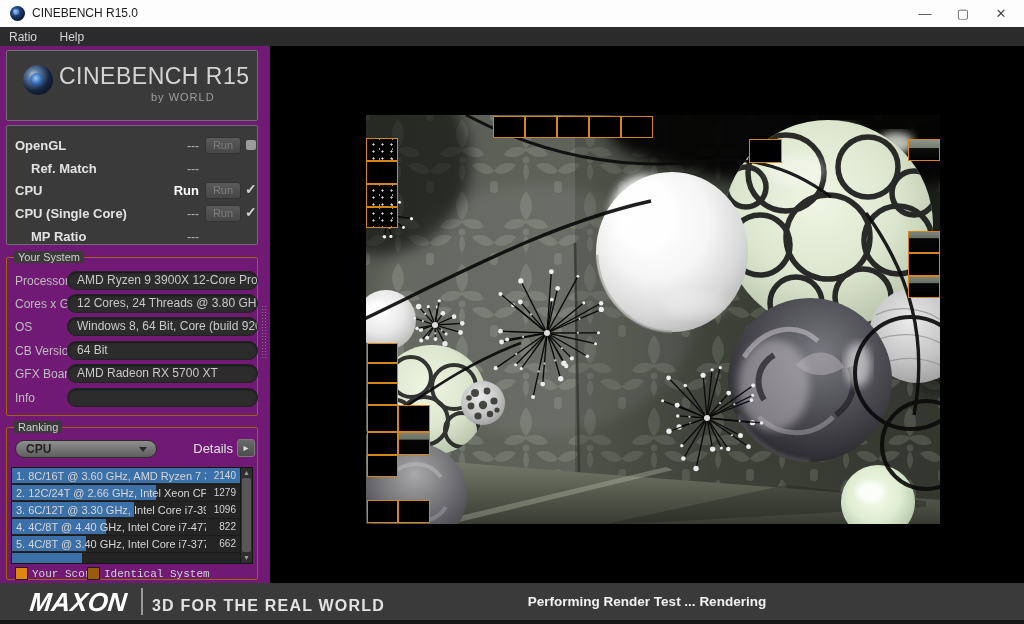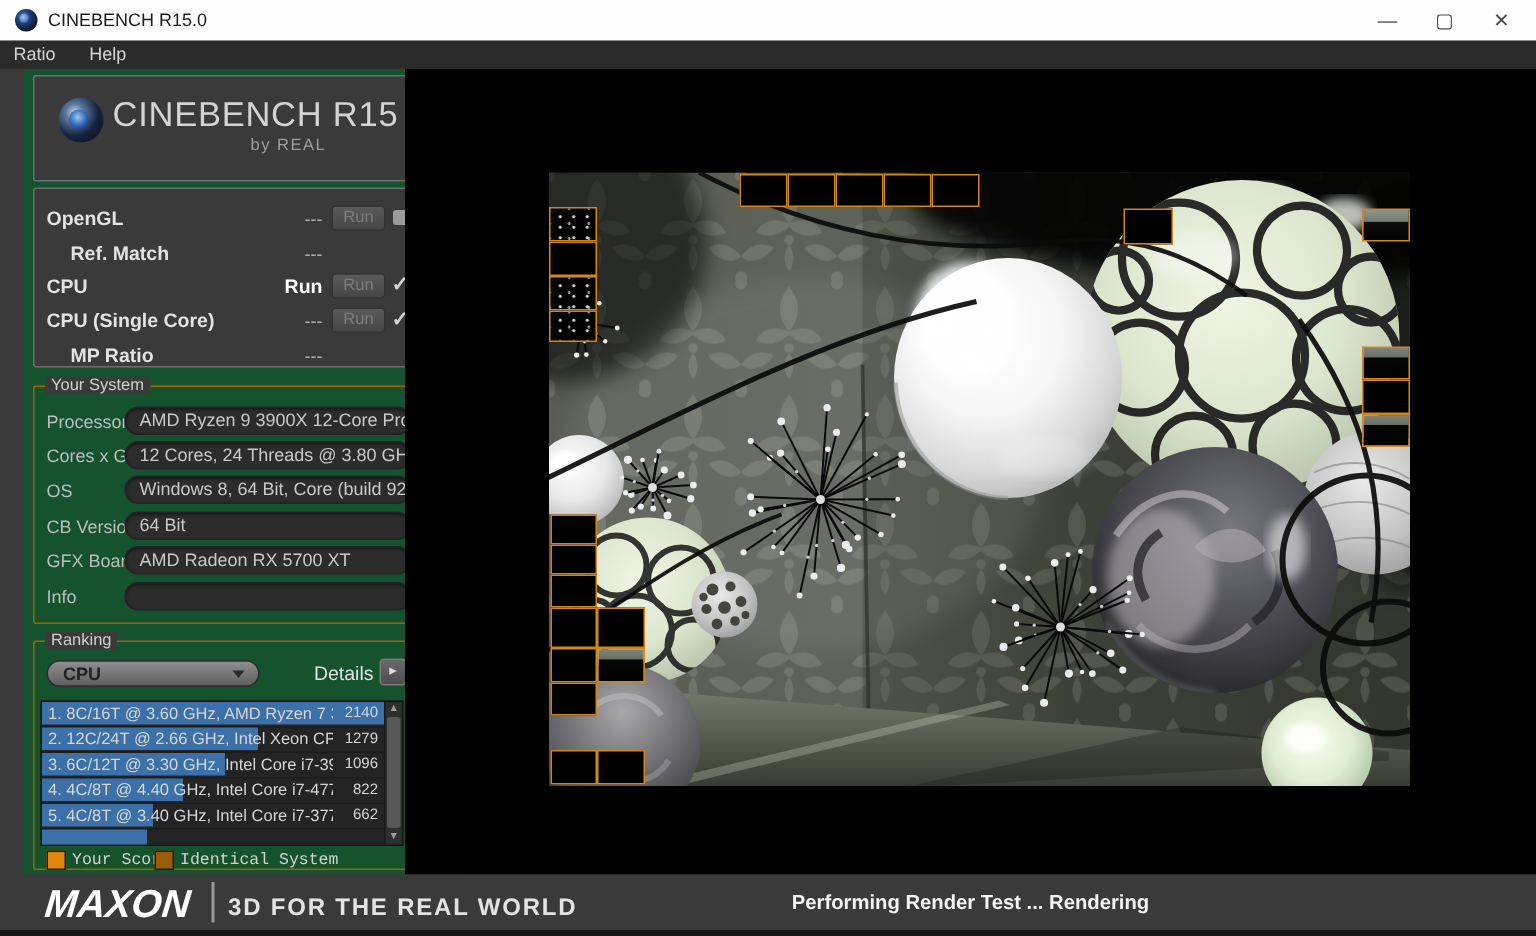--- a/index.html
+++ b/index.html
@@ -11,21 +11,21 @@
             background:radial-gradient(circle at 38% 35%,#3f7fd6 0%,#1d3a66 38%,#0b1526 75%,#060a12 100%);}
   .app-icon::after{content:"";position:absolute;left:3px;top:3px;width:6px;height:6px;border-radius:50%;
             background:radial-gradient(circle at 40% 40%,#9fc4ef,#2a5ea8);}
   .title-text{position:absolute;left:32px;top:6px;font-size:12px;color:#1b1b1b;}
   .win-btn{position:absolute;top:0;width:38px;height:27px;text-align:center;line-height:27px;font-size:13px;color:#4a4a4a;}
   .win-min{left:906px;} .win-max{left:944px;} .win-close{left:982px;}
   
   .menubar{position:absolute;left:0;top:27px;width:1024px;height:19px;background:#2b2b2b;}
   .menu-item{display:inline-block;padding:0 9px;line-height:19px;font-size:12px;color:#d6d6d6;}
   
-  .panel{position:absolute;left:16px;top:46px;width:298px;height:537px;background:#14532d;}
+  .panel{position:absolute;left:0;top:46px;width:298px;height:537px;background:#701a75;}
   .box{position:absolute;border:1px solid #6f6f6f;border-radius:2px;background:#3a3a3a;}
   .logo-box{left:6px;top:4px;width:250px;height:69px;}
   .c4d-icon{position:absolute;left:16px;top:14px;width:30px;height:30px;border-radius:50%;
             background:radial-gradient(circle at 36% 34%,#cfd6de 0%,#5b77a0 22%,#17253f 55%,#05080e 100%);}
   .c4d-icon::after{content:"";position:absolute;left:7px;top:8px;width:13px;height:13px;border-radius:50%;
             background:radial-gradient(circle at 45% 40%,#9cc6f2 0%,#2c65b4 55%,#0d2447 100%);}
   .logo-title{position:absolute;left:52px;top:12px;font-size:23px;font-weight:400;letter-spacing:.5px;color:#d4d4d4;}
   .logo-sub{position:absolute;left:144px;top:40px;font-size:11px;color:#9e9e9e;letter-spacing:1px;}
   .tests-box{left:6px;top:79px;width:250px;height:118px;}
   .trow{position:absolute;left:0;width:248px;height:22px;}
@@ -108,21 +108,21 @@
   <div class="menubar">
     <span class="menu-item">Ratio</span>
     <span class="menu-item">Help</span>
   </div>
 
   <div class="panel">
 
     <div class="box logo-box">
       <div class="c4d-icon"></div>
       <div class="logo-title">CINEBENCH R15</div>
-      <div class="logo-sub">by REAL</div>
+      <div class="logo-sub">by WORLD</div>
     </div>
 
     <div class="box tests-box">
       <div class="trow" style="top:8px;">
         <span class="tlabel">OpenGL</span>
         <span class="tvalue">---</span>
         <div class="run-btn">Run</div>
         <div class="chk-empty"></div>
       </div>
       <div class="trow" style="top:31px;">

